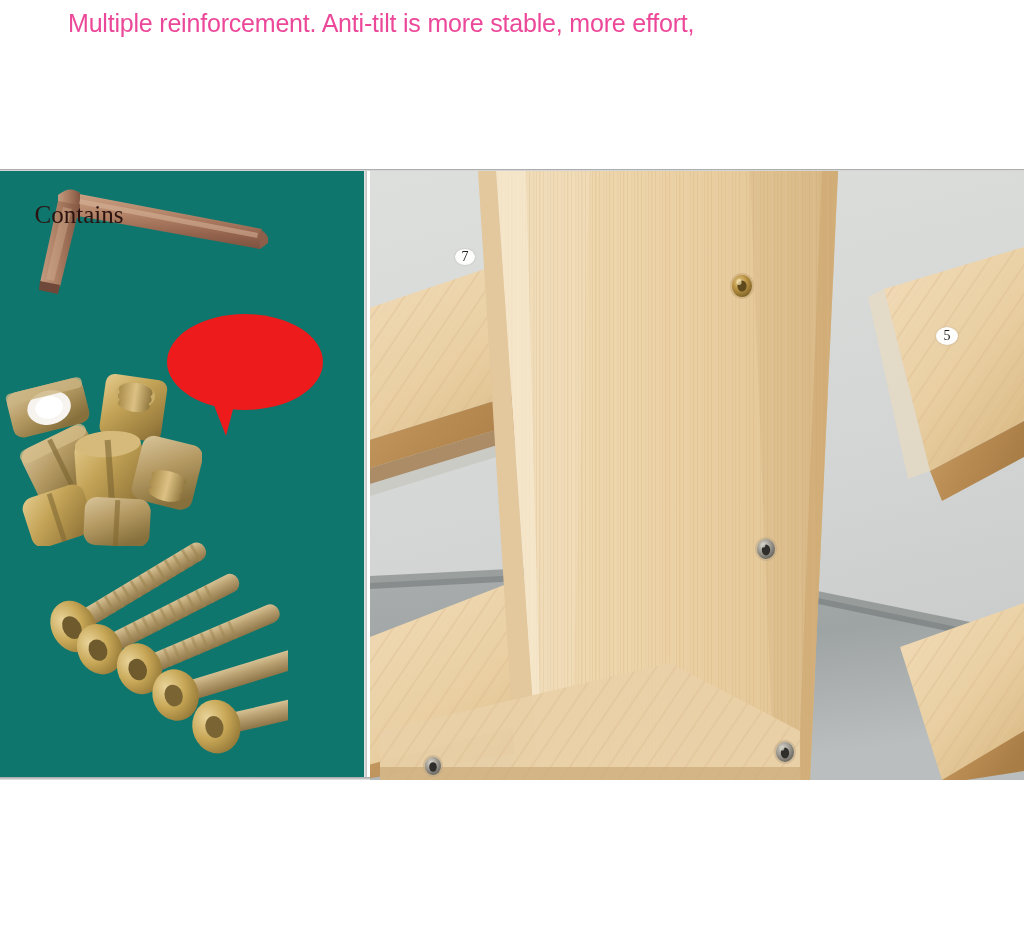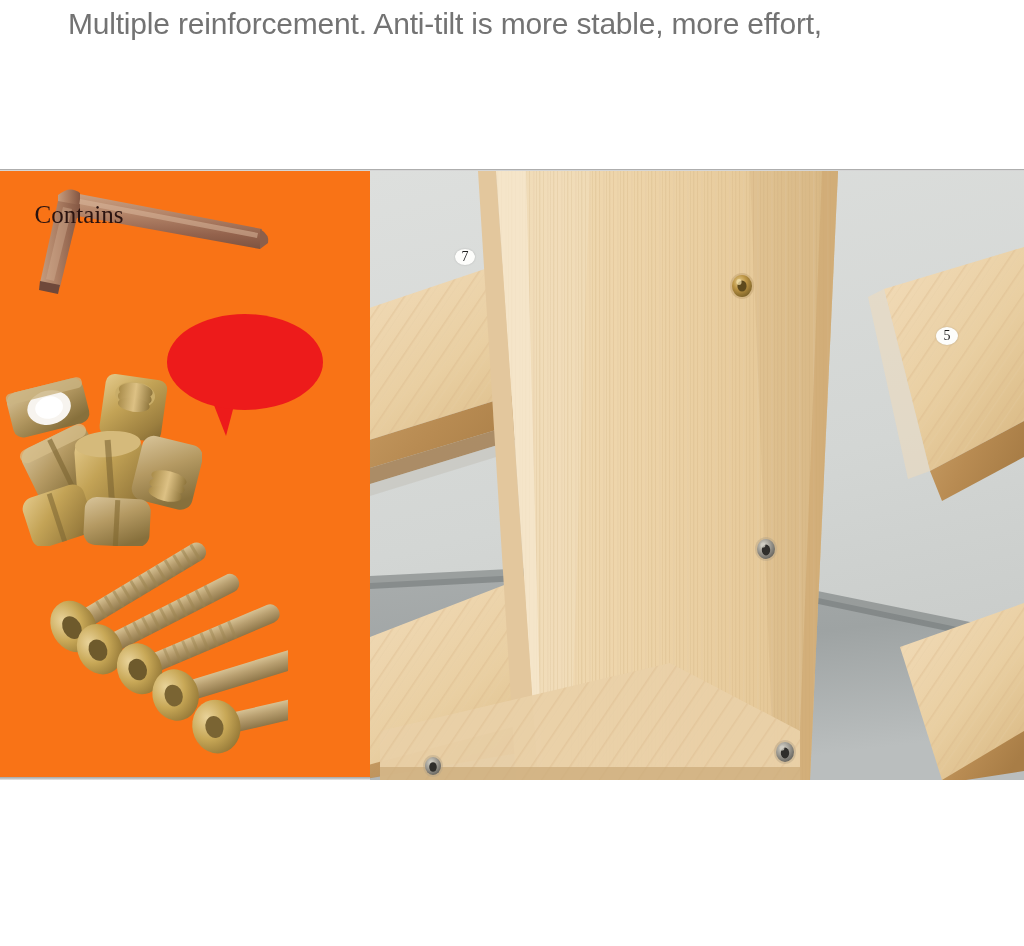--- a/index.html
+++ b/index.html
@@ -16,24 +16,24 @@
     font-family: "Liberation Sans", "DejaVu Sans", sans-serif;
     color: #111111;
   }
 
   
   #headline {
     position: absolute;
     left: 68px;
     top: 2px;
     width: 900px;
-    font-size: 30px;
+    font-size: 25px;
     line-height: 43px;
     letter-spacing: -0.2px;
-    color: #737373;
+    color: #ec4899;
     white-space: nowrap;
   }
   #headline .hl-line { display: block; }
 
   
   #figure {
     position: absolute;
     left: 0;
     top: 169px;
     width: 1024px;
@@ -52,23 +52,22 @@
     left: 0; top: 608px;
     width: 1024px; height: 3px;
     background: linear-gradient(to bottom, #a6a6a6 0%, #c4c4c4 55%, #ebebeb 100%);
   }
 
   
   #panel-hardware {
     position: absolute;
     left: 0; top: 2px;
     width: 367px; height: 606px;
-    background: #f97316;
+    background: #0f766e;
     overflow: hidden;
-    padding-left: 44px;
   }
   #panel-hardware-edge {
     position: absolute;
     right: 0; top: 0;
     width: 3px; height: 606px;
     background: linear-gradient(to right, #e8e8e8, #bdbdbd);
   }
 
   
   #allen-key {

